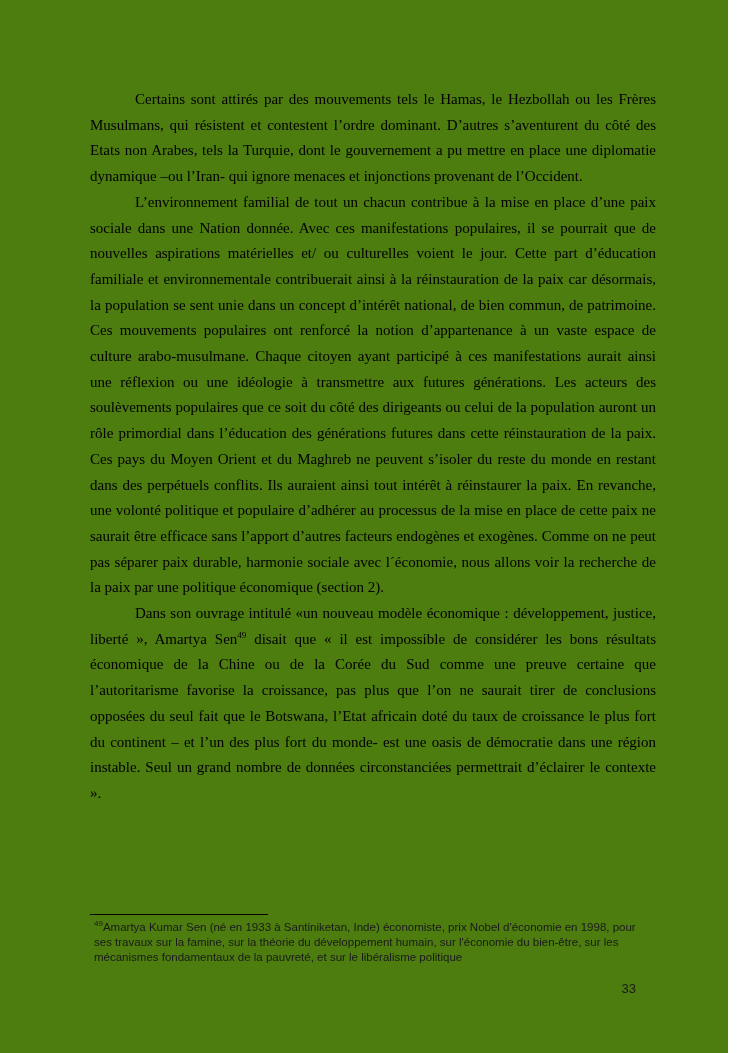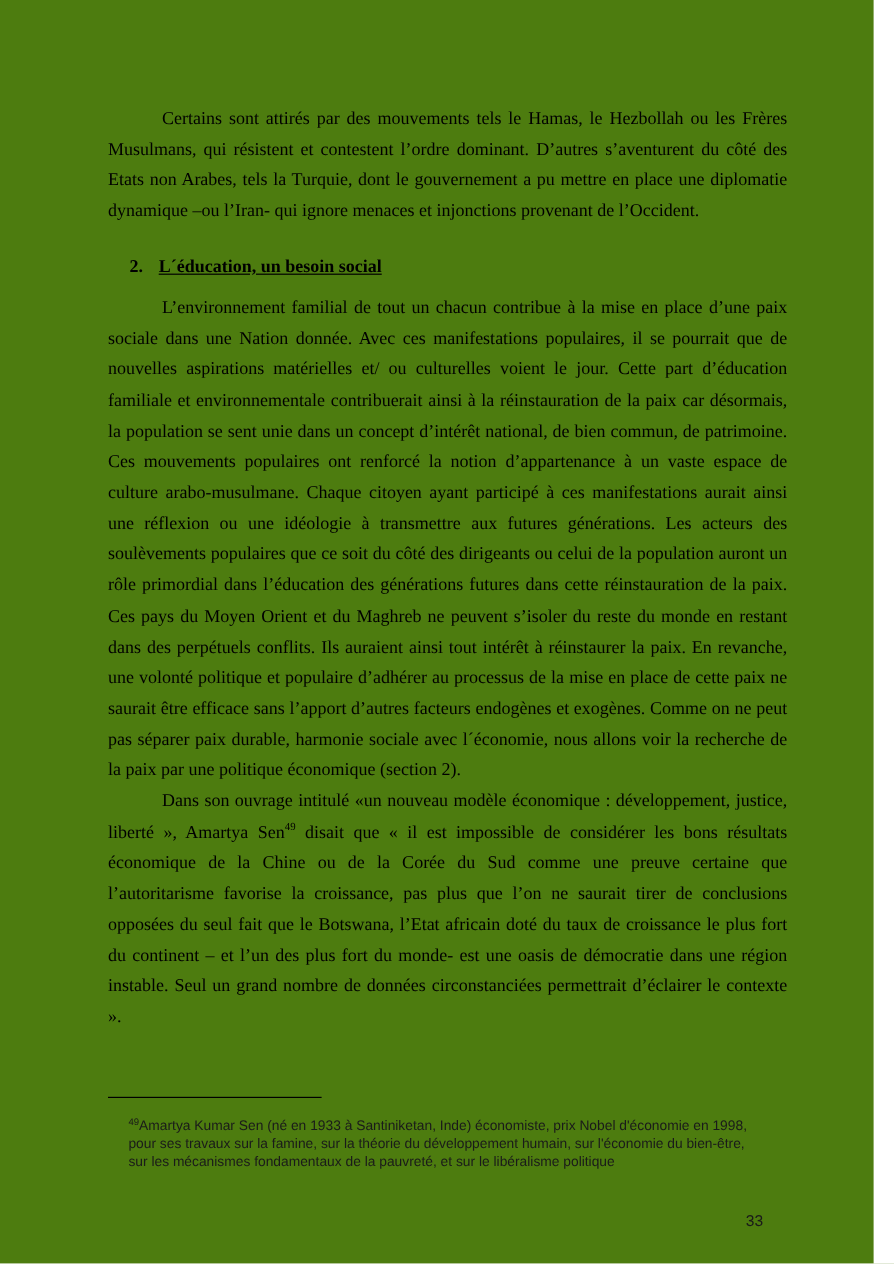--- a/index.html
+++ b/index.html
@@ -58,53 +58,49 @@
     width: 566px;
     font-family: "Liberation Sans", sans-serif;
   }
   .footnote-rule {
     width: 178px;
     height: 0;
     border-top: 1px solid #000000;
     margin-bottom: 5px;
   }
   .footnote {
-    margin: 17px;
+    margin: 4px;
     font-size: 11.5px;
     line-height: 15px;
     text-align: left;
     color: #1a1a1a;
   }
   .footnote sup {
     font-size: 8px;
     line-height: 0;
     vertical-align: super;
   }
   .page-number {
     position: absolute;
     right: 92px;
     top: 981px;
     font-family: "Liberation Sans", sans-serif;
     font-size: 13px;
     color: #1a1a1a;
-    margin-top: 29px;
   }
 </style>
 </head>
 <body>
 
 <div class="page">
 
   <div class="body-text">
 
     <p class="para indent">Certains sont attirés par des mouvements tels le Hamas, le Hezbollah ou les Frères Musulmans, qui résistent et contestent l’ordre dominant. D’autres s’aventurent du côté des Etats non Arabes, tels la Turquie, dont le gouvernement a pu mettre en place une diplomatie dynamique –ou l’Iran- qui ignore menaces et injonctions provenant de l’Occident.</p>
 
-    <h2 class="heading-2">
-      <span class="h-num">2.</span><span class="h-label">L´éducation, un besoin social</span>
-    </h2>
 
     <p class="para indent">L’environnement familial de tout un chacun contribue à la mise en place d’une paix sociale dans une Nation donnée. Avec ces manifestations populaires, il se pourrait que de nouvelles aspirations matérielles et/ ou culturelles voient le jour. Cette part d’éducation familiale et environnementale contribuerait ainsi à la réinstauration de la paix car désormais, la population se sent unie dans un concept d’intérêt national, de bien commun, de patrimoine. Ces mouvements populaires ont renforcé la notion d’appartenance à un vaste espace de culture arabo-musulmane. Chaque citoyen ayant participé à ces manifestations aurait ainsi une réflexion ou une idéologie à transmettre aux futures générations. Les acteurs des soulèvements populaires que ce soit du côté des dirigeants ou celui de la population auront un rôle primordial dans l’éducation des générations futures dans cette réinstauration de la paix. Ces pays du Moyen Orient et du Maghreb ne peuvent s’isoler du reste du monde en restant dans des perpétuels conflits. Ils auraient ainsi tout intérêt à réinstaurer la paix. En revanche, une volonté politique et populaire d’adhérer au processus de la mise en place de cette paix ne saurait être efficace sans l’apport d’autres facteurs endogènes et exogènes. Comme on ne peut pas séparer paix durable, harmonie sociale avec l´économie, nous allons voir la recherche de la paix par une politique économique (section 2).</p>
 
 
     <p class="para indent"><span>Dans son ouvrage intitulé «un nouveau modèle économique : développement, justice, liberté », Amartya Sen</span><sup class="fn-ref">49</sup><span> disait que « il est impossible de considérer les bons résultats économique de la Chine ou de la Corée du Sud comme une preuve certaine que l’autoritarisme favorise la croissance, pas plus que l’on ne saurait tirer de conclusions opposées du seul fait que le Botswana, l’Etat africain doté du taux de croissance le plus fort du continent – et l’un des plus fort du monde- est une oasis de démocratie dans une région instable. Seul un grand nombre de données circonstanciées permettrait d’éclairer le contexte ».</span></p>
 
   </div>
 
   <div class="footnote-area">
     <div class="footnote-rule"></div>

